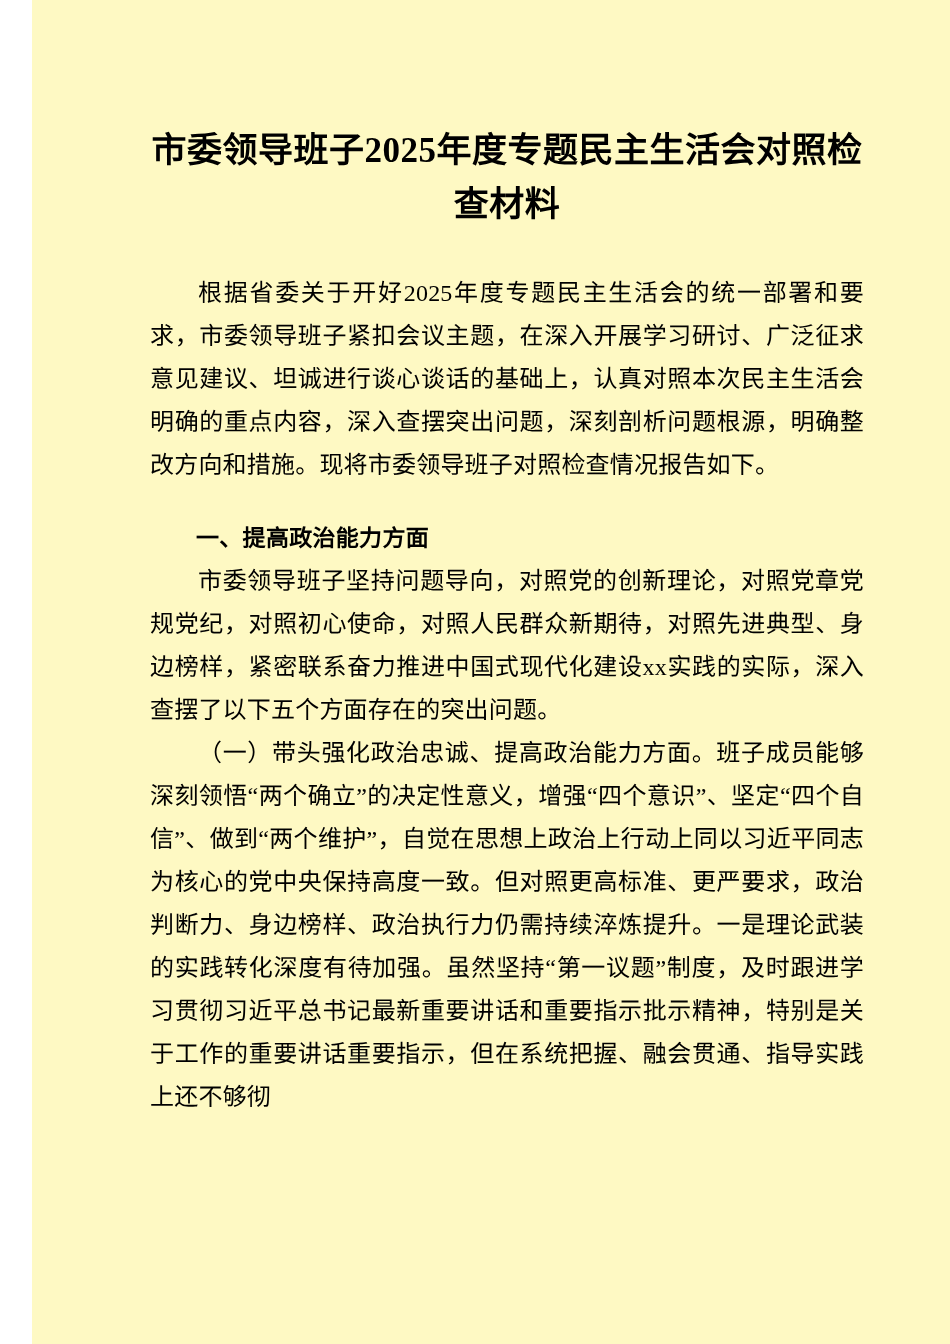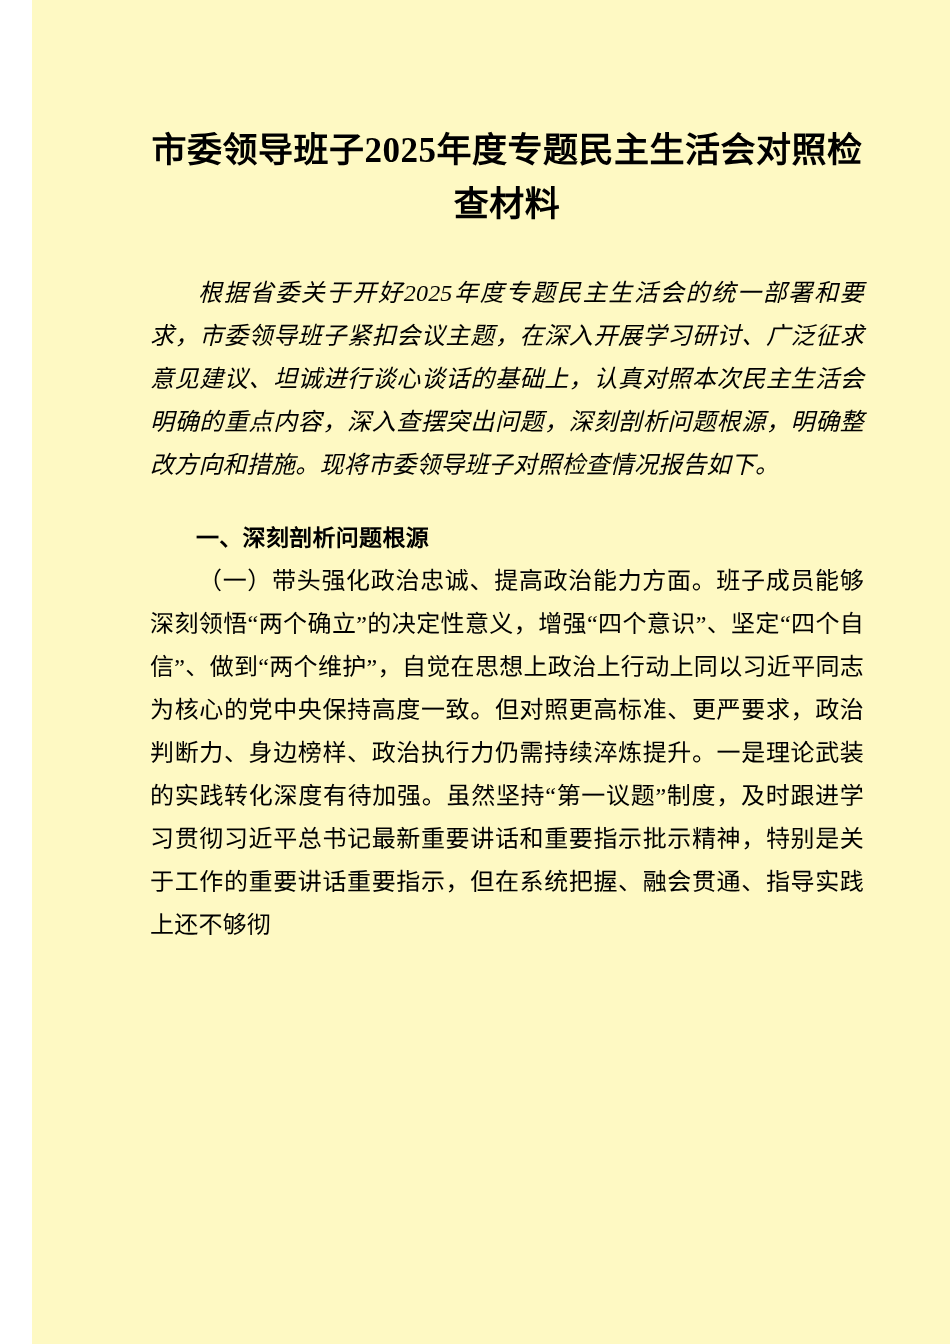--- a/index.html
+++ b/index.html
@@ -62,34 +62,35 @@
     text-indent: 2em;
     font-family: "Liberation Serif", "DejaVu Serif", serif;
     font-size: 24px;
     line-height: 43px;
     text-align: justify;
     text-justify: inter-ideograph;
     letter-spacing: 0.2px;
     color: #000000;
   }
 
-  .gap-before-intro { padding-top: 40px; font-style: italic; }
+  .gap-before-intro { padding-top: 40px; }
   .gap-before-body  { padding-top: 0px; }
 </style>
 </head>
 <body>
 
 <div class="page">
 
   <div class="content">
 
     <h1 class="doc-title">市委领导班子2025年度专题民主生活会对照检查材料</h1>
 
     <p class="body-para gap-before-intro">根据省委关于开好2025年度专题民主生活会的统一部署和要求，市委领导班子紧扣会议主题，在深入开展学习研讨、广泛征求意见建议、坦诚进行谈心谈话的基础上，认真对照本次民主生活会明确的重点内容，深入查摆突出问题，深刻剖析问题根源，明确整改方向和措施。现将市委领导班子对照检查情况报告如下。</p>
 
-    <h2 class="section-heading">一、深刻剖析问题根源</h2>
+    <h2 class="section-heading">一、提高政治能力方面</h2>
 
+    <p class="body-para gap-before-body">市委领导班子坚持问题导向，对照党的创新理论，对照党章党规党纪，对照初心使命，对照人民群众新期待，对照先进典型、身边榜样，紧密联系奋力推进中国式现代化建设xx实践的实际，深入查摆了以下五个方面存在的突出问题。</p>
 
     <p class="body-para">（一）带头强化政治忠诚、提高政治能力方面。班子成员能够深刻领悟“两个确立”的决定性意义，增强“四个意识”、坚定“四个自信”、做到“两个维护”，自觉在思想上政治上行动上同以习近平同志为核心的党中央保持高度一致。但对照更高标准、更严要求，政治判断力、身边榜样、政治执行力仍需持续淬炼提升。一是理论武装的实践转化深度有待加强。虽然坚持“第一议题”制度，及时跟进学习贯彻习近平总书记最新重要讲话和重要指示批示精神，特别是关于工作的重要讲话重要指示，但在系统把握、融会贯通、指导实践上还不够彻</p>
 
   </div>
 
 </div>
 
 </body></html>

